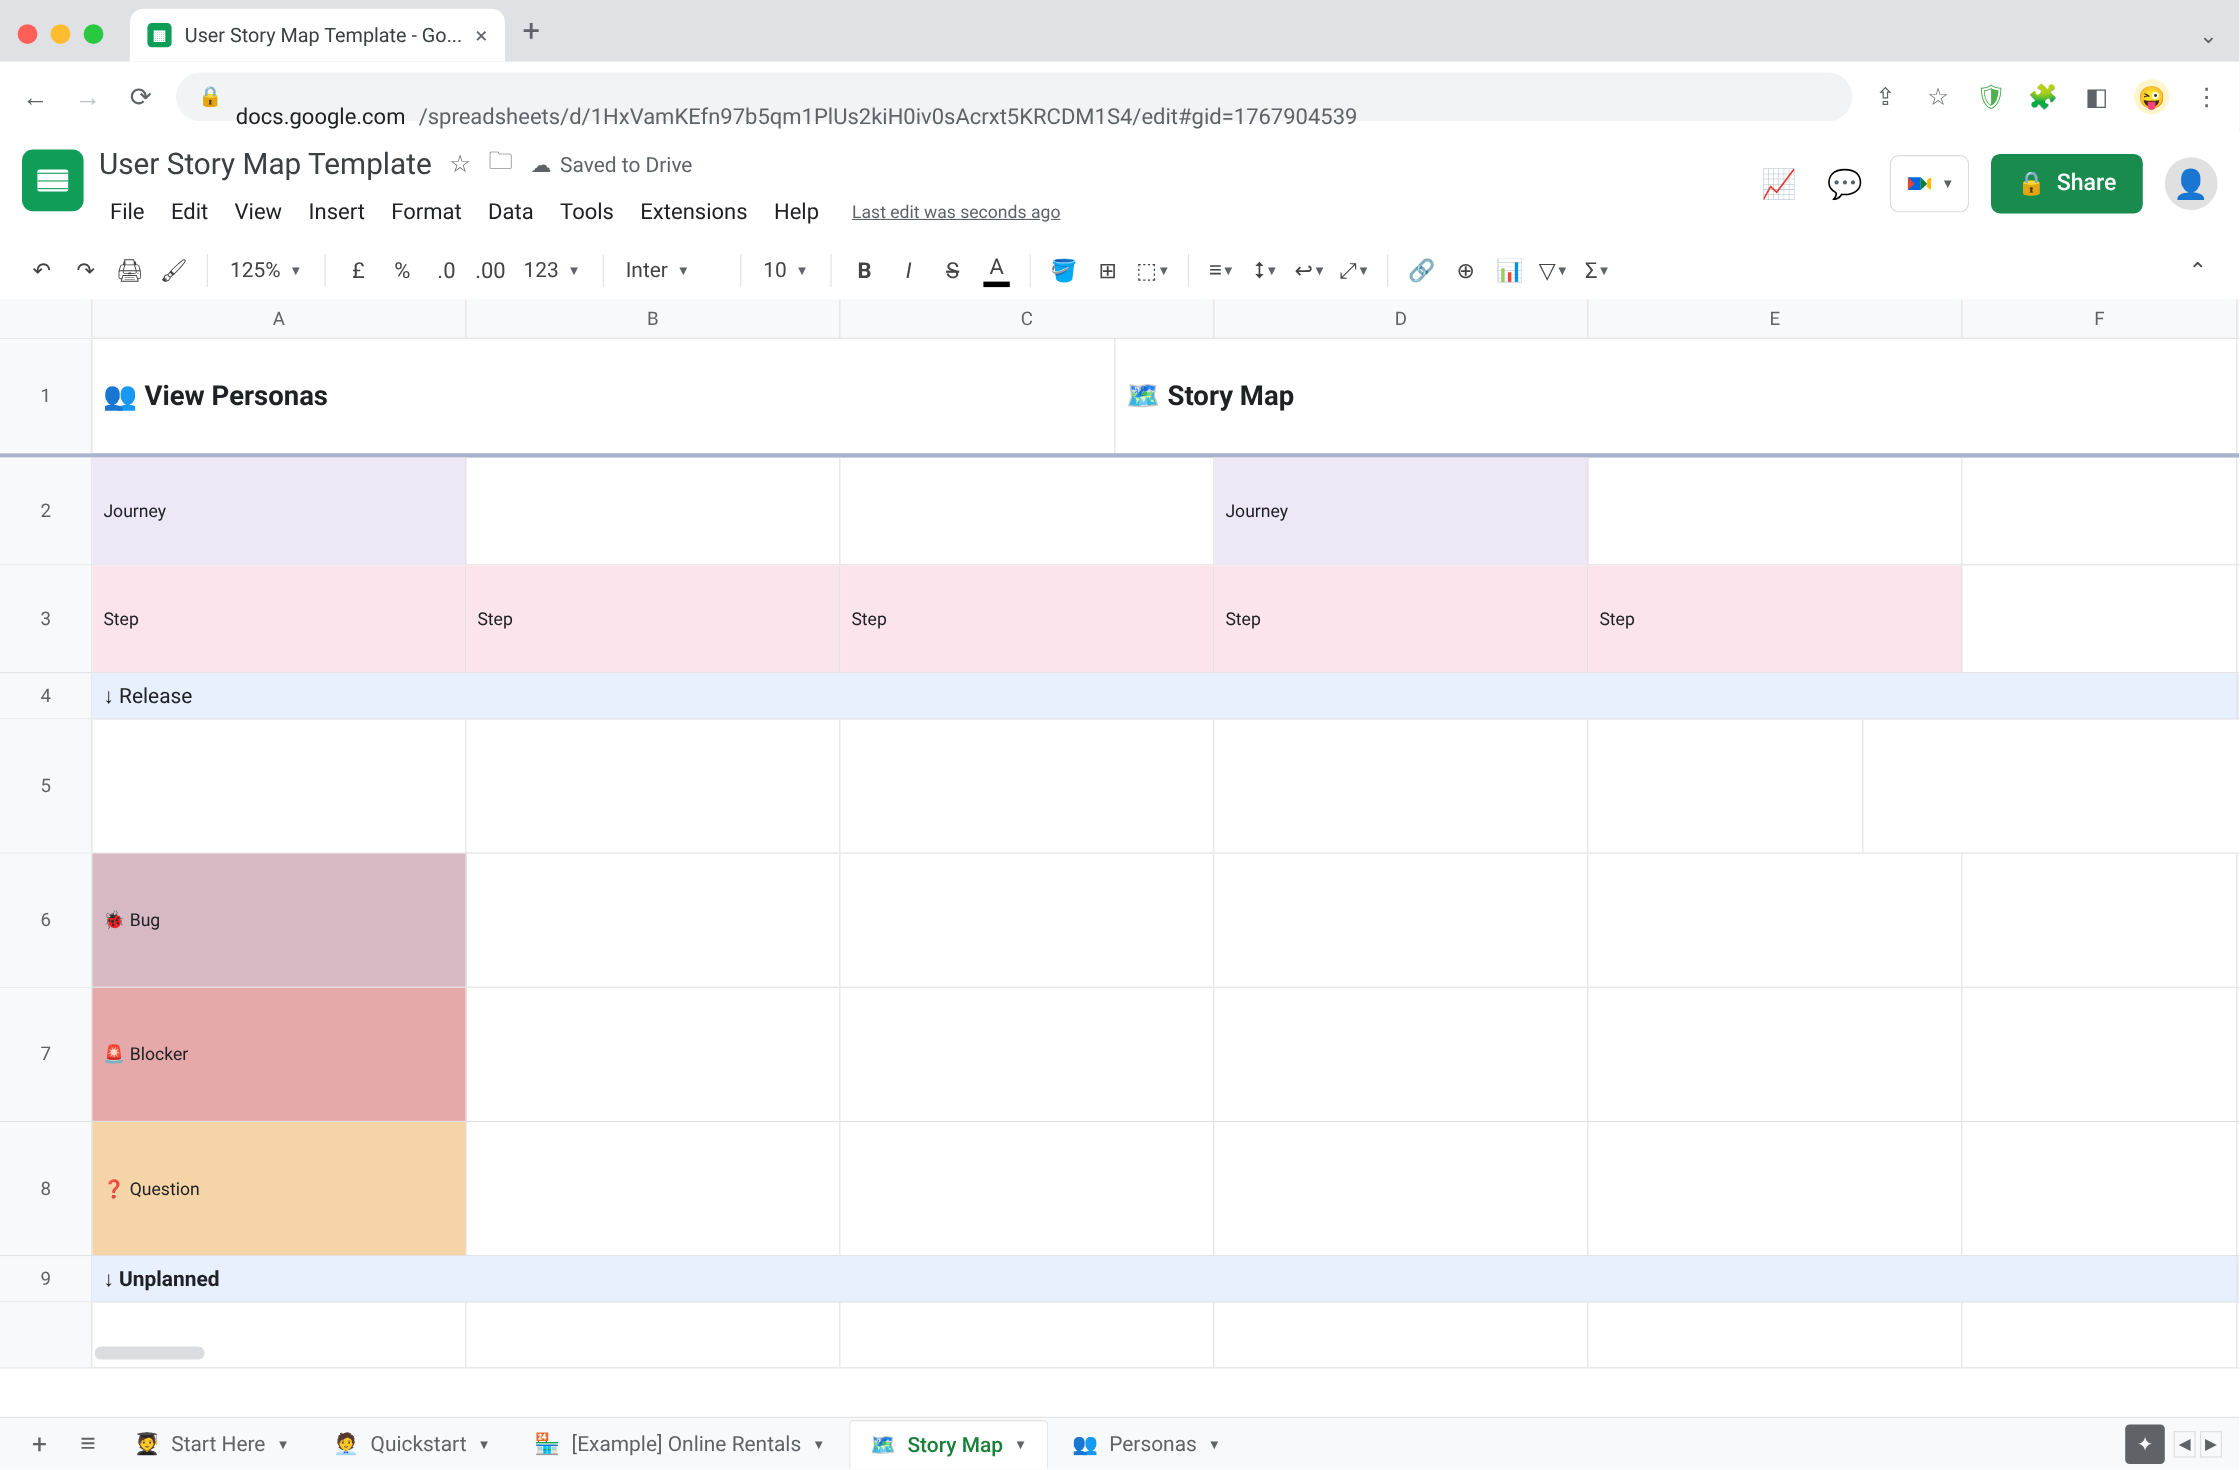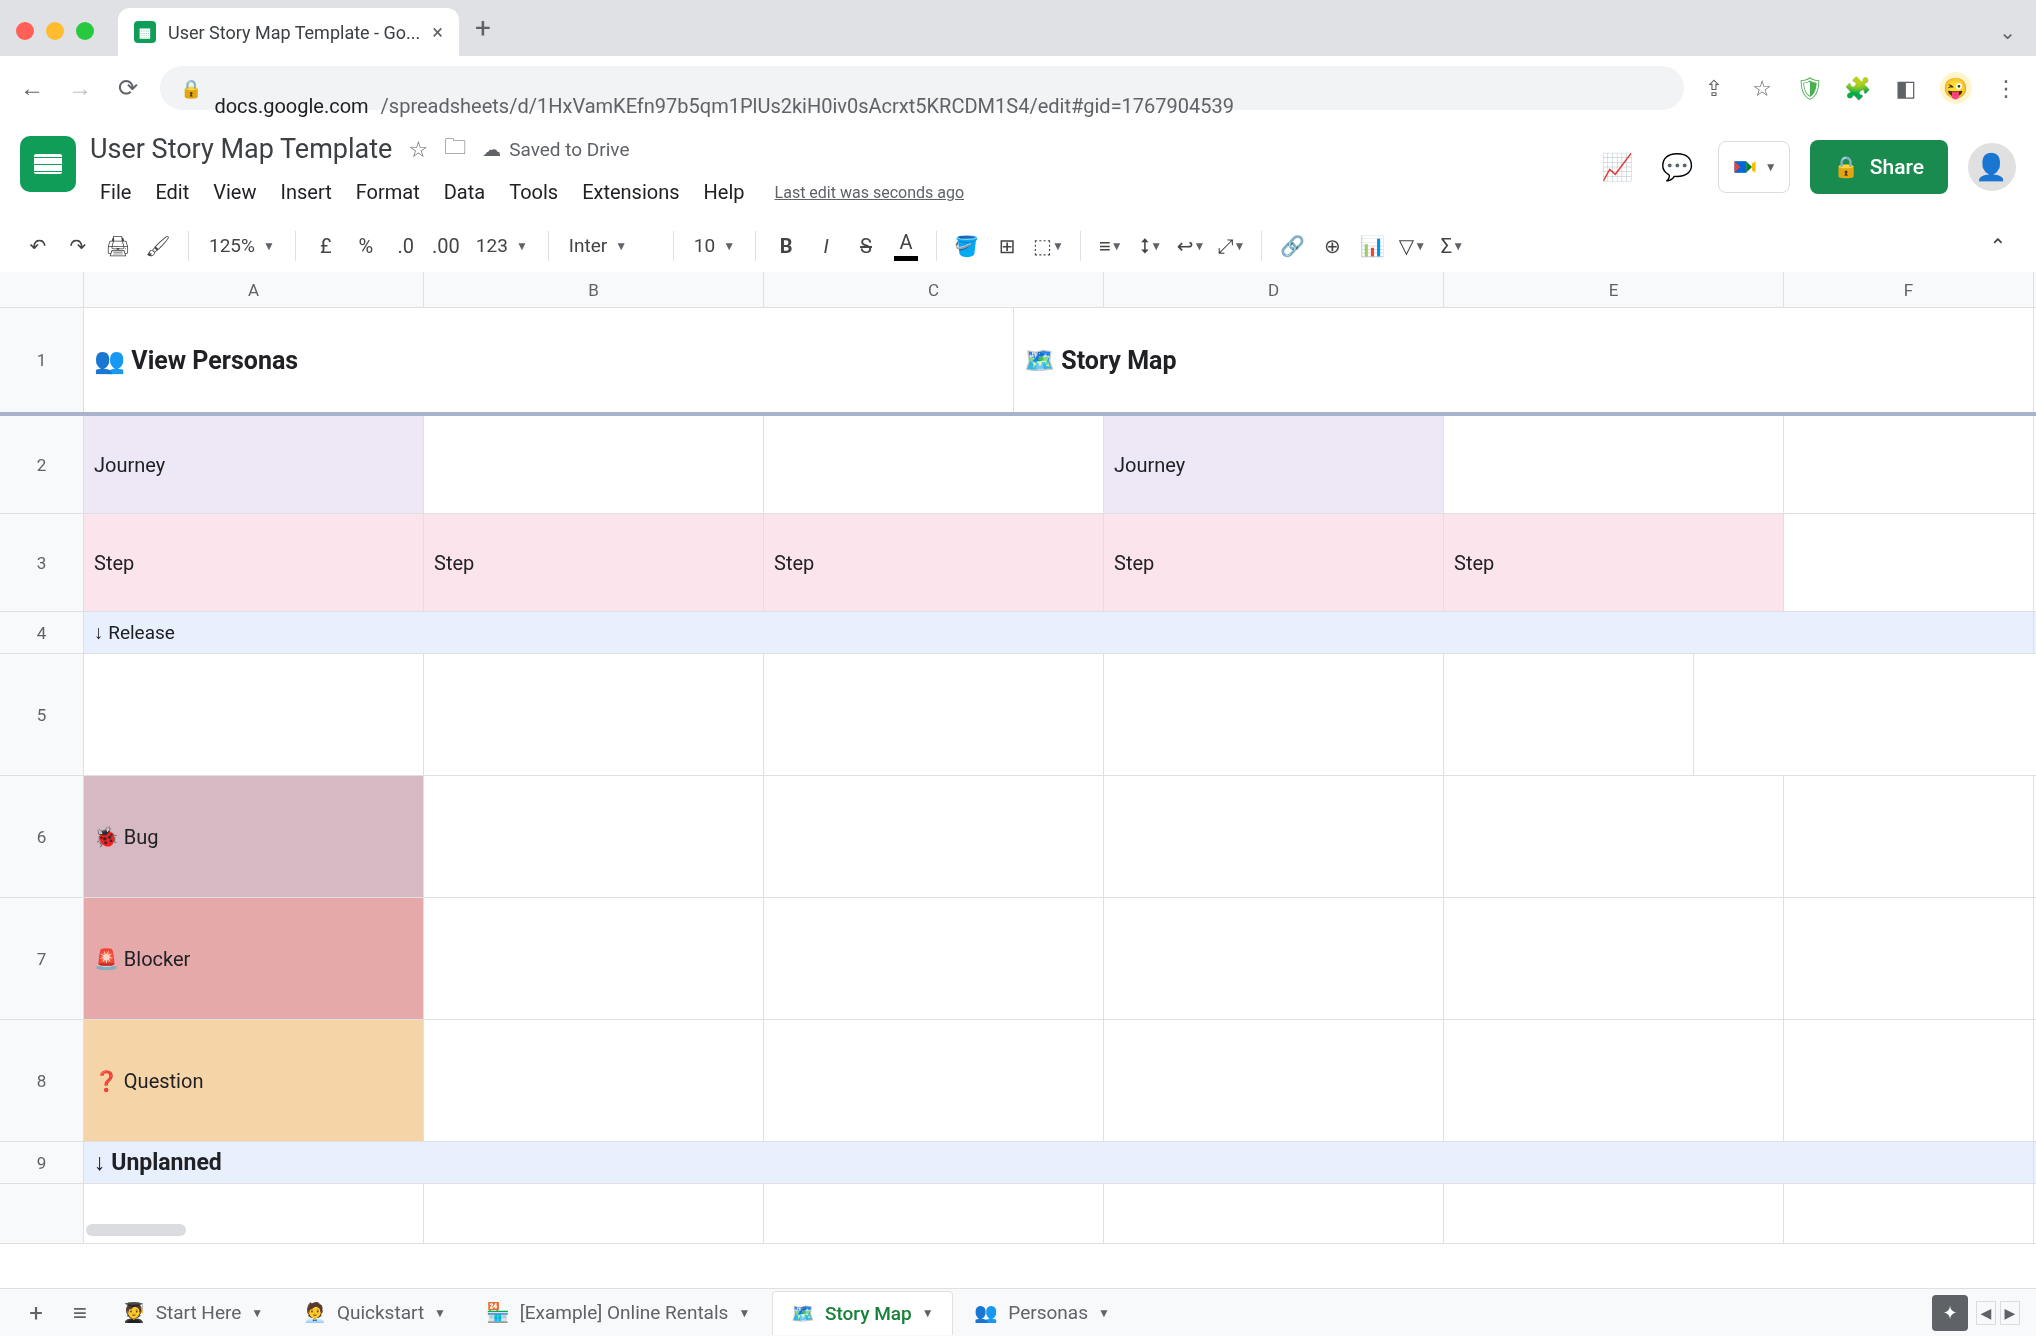--- a/index.html
+++ b/index.html
@@ -63,27 +63,27 @@
 
 
 .grid-container { position: absolute; top: 272px; left: 0; right: 0; bottom: 48px; overflow: hidden; }
 .col-headers { display: flex; height: 36px; background: #f8f9fa; border-bottom: 1px solid #e0e0e0; }
 .corner-cell { width: 84px; border-right: 1px solid #e0e0e0; background: #f8f9fa; }
 .col-header { border-right: 1px solid #e0e0e0; display: flex; align-items: center; justify-content: center; font-size: 17px; color: #5f6368; }
 .col-a { width: 340px; } .col-b { width: 340px; } .col-c { width: 340px; } .col-d { width: 340px; } .col-e { width: 340px; } .col-f { width: 250px; }
 .grid-body { display: flex; flex-direction: column; }
 .grid-row { display: flex; border-bottom: 1px solid #e0e0e0; }
 .row-header { width: 84px; border-right: 1px solid #e0e0e0; background: #f8f9fa; display: flex; align-items: center; justify-content: center; font-size: 17px; color: #5f6368; }
-.cell { border-right: 1px solid #e0e0e0; display: flex; align-items: center; padding: 0 10px; font-size: 20px; color: #202124; }
+.cell { border-right: 1px solid #e0e0e0; display: flex; align-items: center; padding: 0 10px; font-size: 16px; color: #202124; }
 .row-1 { height: 108px; } .row-1 .cell { font-size: 25px; font-weight: 700; }
 .row-1-border { border-bottom: 4px solid #a9b4cc; }
 .row-2 { height: 98px; } .row-3 { height: 98px; }
 .row-4 { height: 42px; background: #e8f0fe; } .row-4 .cell { font-size: 19px; font-weight: 400; }
 .row-5, .row-6, .row-7, .row-8 { height: 122px; }
-.row-9 { height: 42px; background: #e8f0fe; } .row-9 .cell { font-size: 23px; font-weight: 700; }
+.row-9 { height: 42px; background: #e8f0fe; } .row-9 .cell { font-size: 19px; font-weight: 700; }
 .row-10 { height: 60px; }
 .journey-cell { background: #ede7f6; }
 .step-cell { background: #fce4ec; }
 .story-cell { background: #fff8e1; }
 .bug-cell { background: #d7b9c3; }
 .blocker-cell { background: #e6a9a9; }
 .question-cell { background: #f5d5a8; }
 .release-cell, .unplanned-cell { background: #e8f0fe; }
 .merged-wide { width: 1020px; }
 .scroll-track-h { position: absolute; bottom: 52px; left: 86px; width: 100px; height: 12px; background: #dadce0; border-radius: 6px; }

